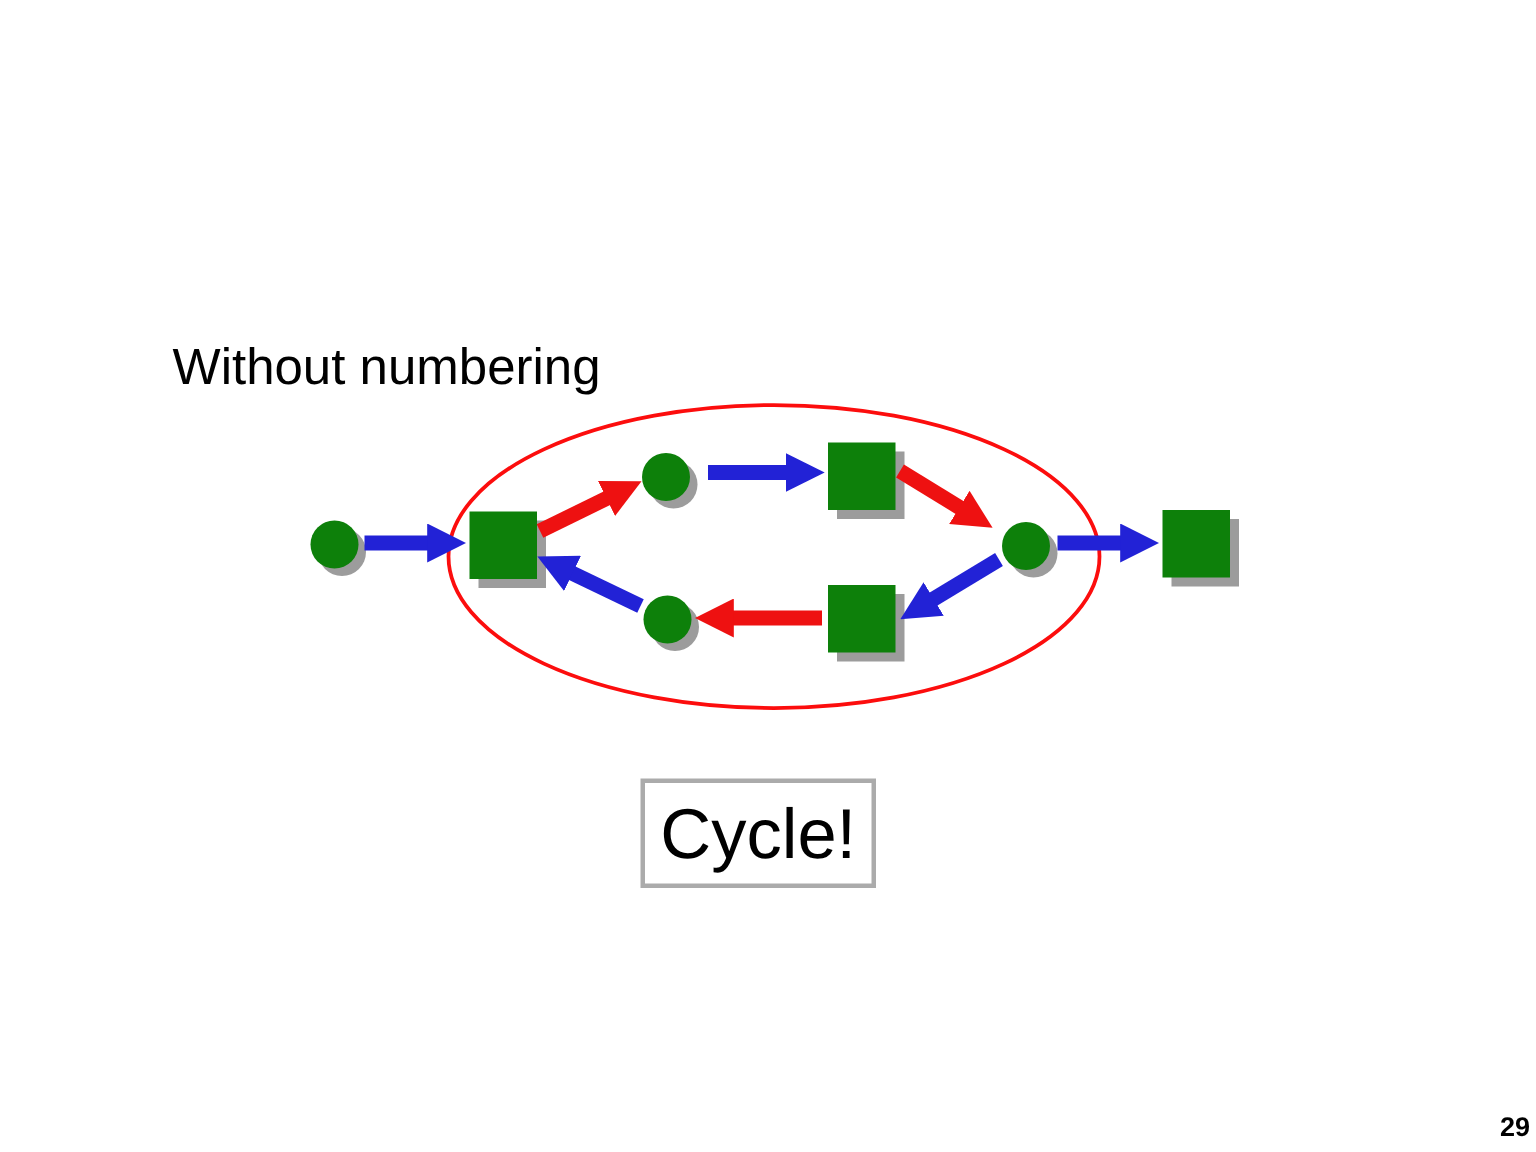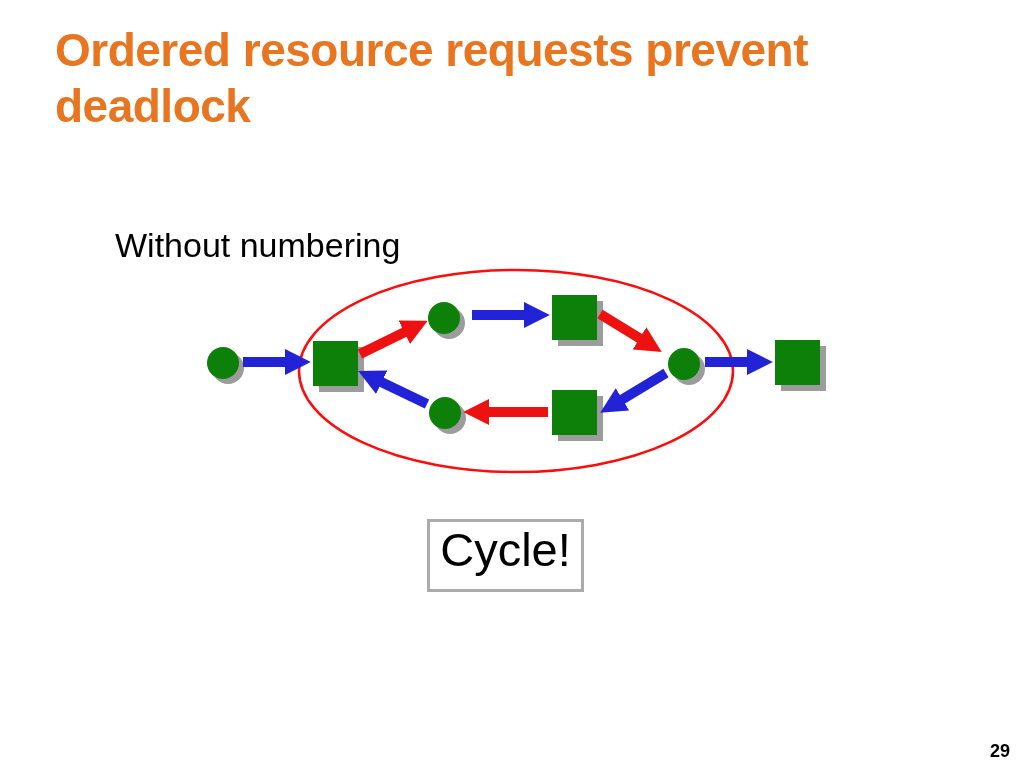--- a/index.html
+++ b/index.html
@@ -23,34 +23,33 @@
   .ellipse-red{fill:none;stroke:var(--ellipse-red,#FC0D0D);stroke-width:2.5px;}
   .node-green{fill:var(--node-green,#0D800A);}
   .shape-shadow{fill:var(--shadow-gray,#9C9C9C);}
   .shaft-blue{stroke:var(--arrow-blue,#2222D6);stroke-width:10px;}
   .shaft-red{stroke:var(--arrow-red,#EE1111);stroke-width:10px;}
   .fill-blue{fill:var(--arrow-blue,#2222D6);}
   .fill-red{fill:var(--arrow-red,#EE1111);}
   .cycle-box{
     position:absolute;left:427px;top:519px;width:157px;height:73px;
     border:3px solid var(--box-border-gray,#ABABAB);box-sizing:border-box;
-    display:flex;align-items:flex-start;justify-content:center;background:#fff;
+    display:flex;align-items:center;justify-content:center;background:#fff;
   }
   .cycle-box span{font-size:47px;color:var(--text-black,#000);letter-spacing:0px;}
   .page-number{
-    position:absolute;right:14px;top:741px;
+    position:absolute;right:4px;top:741px;
     font-size:18px;font-weight:bold;color:var(--text-black,#000);
   }
 </style>
 </head>
 <body>
 
 <div class="slide">
 
-  <h1 class="slide-title">Ordered resource requests prevent deadlock</h1>
 
   <div class="without-label">Without numbering</div>
 
   <svg class="diagram-svg" width="1024" height="768" viewBox="0 0 1024 768">
     <defs>
       <marker id="headBlue" viewBox="0 0 10 10" refX="2" refY="5" markerWidth="2.6" markerHeight="2.6" orient="auto">
         <path d="M0,0 L10,5 L0,10 z" class="fill-blue"></path>
       </marker>
       <marker id="headRed" viewBox="0 0 10 10" refX="2" refY="5" markerWidth="2.6" markerHeight="2.6" orient="auto">
         <path d="M0,0 L10,5 L0,10 z" class="fill-red"></path>

